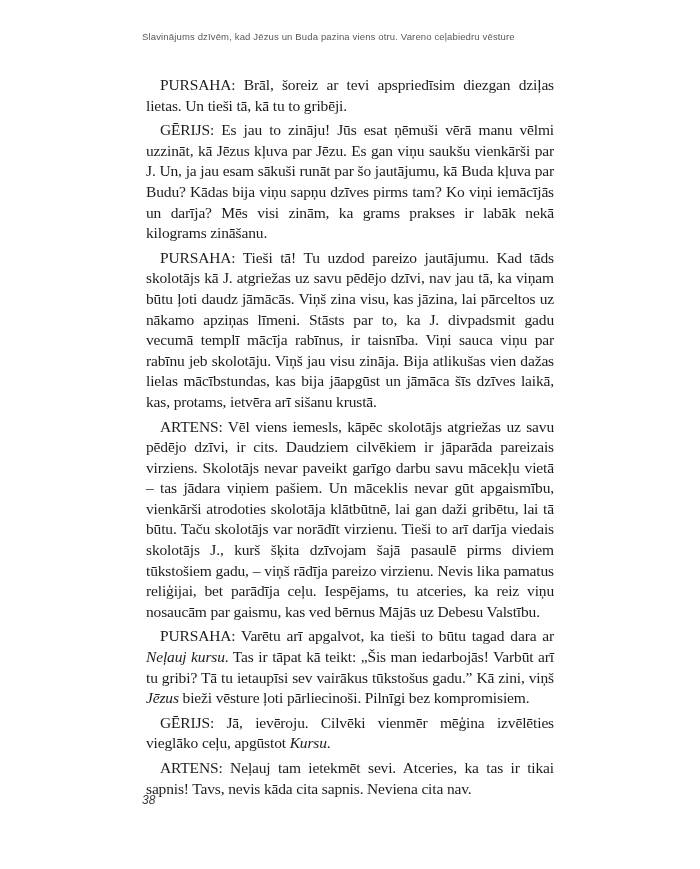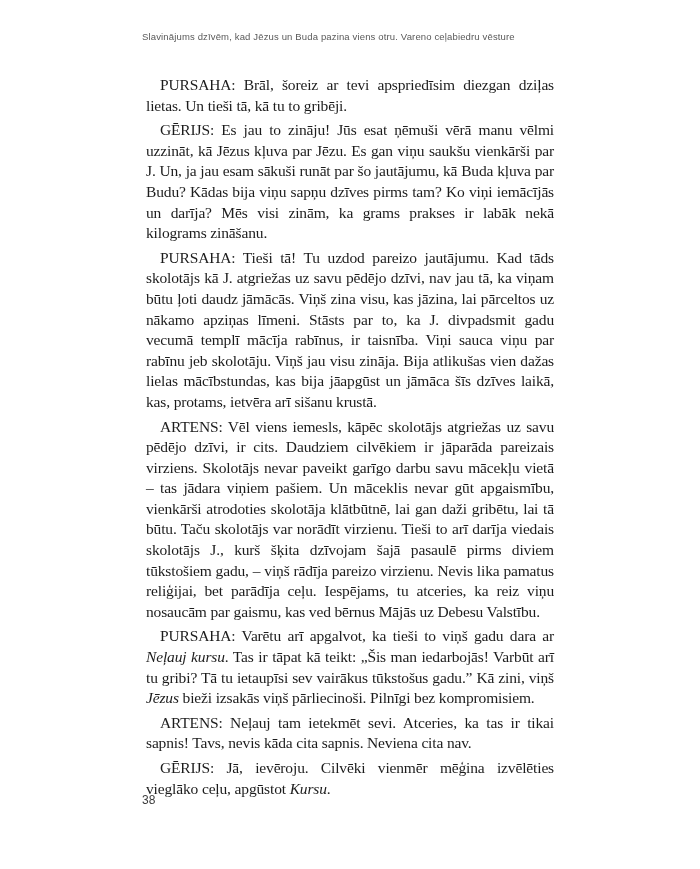--- a/index.html
+++ b/index.html
@@ -39,34 +39,35 @@
     text-indent: 14px;
   }
   .it { font-style: italic; }
   .page-number {
     position: absolute;
     top: 793px;
     left: 142px;
     font-family: "Liberation Sans", sans-serif;
     font-size: 12px;
     color: #3c3c3c;
+    font-style: italic;
   }
 </style>
 </head>
 <body>
 
 <div class="page">
 
   <div class="running-header">Slavinājums dzīvēm, kad Jēzus un Buda pazina viens otru. Vareno ceļabiedru vēsture</div>
 
   <div class="text-block">
     <p><span>PURSAHA: Brāl, šoreiz ar tevi apspriedīsim diezgan dziļas lietas. Un tieši tā, kā tu to gribēji.</span></p>
     <p><span>GĒRIJS: Es jau to zināju! Jūs esat ņēmuši vērā manu vēlmi uzzināt, kā Jēzus kļuva par Jēzu. Es gan viņu saukšu vienkārši par J. Un, ja jau esam sākuši runāt par šo jautājumu, kā Buda kļuva par Budu? Kādas bija viņu sapņu dzīves pirms tam? Ko viņi iemācījās un darīja? Mēs visi zinām, ka grams prakses ir labāk nekā kilograms zināšanu.</span></p>
     <p><span>PURSAHA: Tieši tā! Tu uzdod pareizo jautājumu. Kad tāds skolotājs kā J. atgriežas uz savu pēdējo dzīvi, nav jau tā, ka viņam būtu ļoti daudz jāmācās. Viņš zina visu, kas jāzina, lai pārceltos uz nākamo apziņas līmeni. Stāsts par to, ka J. divpadsmit gadu vecumā templī mācīja rabīnus, ir taisnība. Viņi sauca viņu par rabīnu jeb skolotāju. Viņš jau visu zināja. Bija atlikušas vien dažas lielas mācībstundas, kas bija jāapgūst un jāmāca šīs dzīves laikā, kas, protams, ietvēra arī sišanu krustā.</span></p>
     <p><span>ARTENS: Vēl viens iemesls, kāpēc skolotājs atgriežas uz savu pēdējo dzīvi, ir cits. Daudziem cilvēkiem ir jāparāda pareizais virziens. Skolotājs nevar paveikt garīgo darbu savu mācekļu vietā – tas jādara viņiem pašiem. Un māceklis nevar gūt apgaismību, vienkārši atrodoties skolotāja klātbūtnē, lai gan daži gribētu, lai tā būtu. Taču skolotājs var norādīt virzienu. Tieši to arī darīja viedais skolotājs J., kurš šķita dzīvojam šajā pasaulē pirms diviem tūkstošiem gadu, – viņš rādīja pareizo virzienu. Nevis lika pamatus reliģijai, bet parādīja ceļu. Iespējams, tu atceries, ka reiz viņu nosaucām par gaismu, kas ved bērnus Mājās uz Debesu Valstību.</span></p>
-    <p><span>PURSAHA: Varētu arī apgalvot, ka tieši to viņš gadu dara ar </span><span class="it">Neļauj kursu</span><span>. Tas ir tāpat kā teikt: „Šis man iedarbojās! Varbūt arī tu gribi? Tā tu ietaupīsi sev vairākus tūkstošus gadu.” Kā zini, viņš </span><span class="it">Jēzus</span><span> bieži izsakās viņš pārliecinoši. Pilnīgi bez kompromisiem.</span></p>
+    <p><span>PURSAHA: Varētu arī apgalvot, ka tieši to būtu tagad dara ar </span><span class="it">Neļauj kursu</span><span>. Tas ir tāpat kā teikt: „Šis man iedarbojās! Varbūt arī tu gribi? Tā tu ietaupīsi sev vairākus tūkstošus gadu.” Kā zini, viņš </span><span class="it">Jēzus</span><span> bieži vēsture ļoti pārliecinoši. Pilnīgi bez kompromisiem.</span></p>
+    <p><span>GĒRIJS: Jā, ievēroju. Cilvēki vienmēr mēģina izvēlēties vieglāko ceļu, apgūstot </span><span class="it">Kursu</span><span>.</span></p>
     <p><span>ARTENS: Neļauj tam ietekmēt sevi. Atceries, ka tas ir tikai sapnis! Tavs, nevis kāda cita sapnis. Neviena cita nav.</span></p>
-    <p><span>GĒRIJS: Jā, ievēroju. Cilvēki vienmēr mēģina izvēlēties vieglāko ceļu, apgūstot </span><span class="it">Kursu</span><span>.</span></p>
   </div>
 
   <div class="page-number">38</div>
 
 </div>
 
 </body></html>

